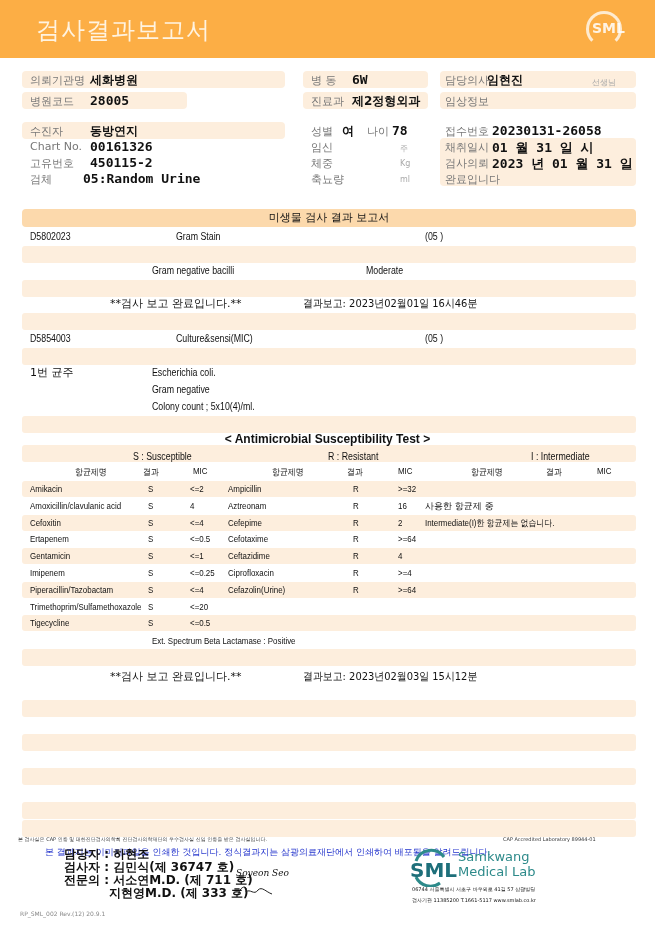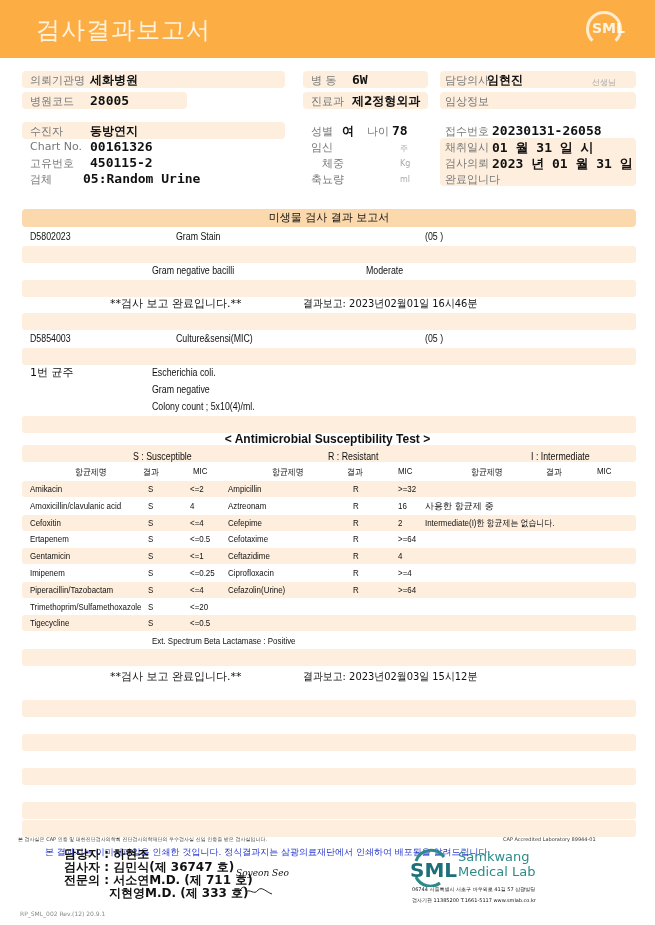--- a/index.html
+++ b/index.html
@@ -63,21 +63,21 @@
 <div class="lbl" style="left:311px;top:73px;">병 동</div>
 <div class="val" style="left:352px;top:72px;">6W</div>
 <div class="lbl" style="left:311px;top:94px;">진료과</div>
 <div class="valk" style="left:352px;top:93px;">제2정형외과</div>
 <div class="lbl" style="left:311px;top:124px;">성별</div>
 <div class="valk" style="left:342px;top:123px;">여</div>
 <div class="lbl" style="left:367px;top:124px;">나이</div>
 <div class="val" style="left:392px;top:123px;">78</div>
 <div class="lbl" style="left:311px;top:140px;">임신</div>
 <div class="unit" style="left:400px;top:143px;">주</div>
-<div class="lbl" style="left:311px;top:156px;margin-left:11px;">체중</div>
+<div class="lbl" style="left:311px;top:156px;">체중</div>
 <div class="unit" style="left:400px;top:159px;">Kg</div>
 <div class="lbl" style="left:311px;top:172px;">축뇨량</div>
 <div class="unit" style="left:400px;top:175px;">ml</div>
 
 <div class="lbl" style="left:445px;top:73px;">담당의사</div>
 <div class="valk" style="left:487px;top:72px;">임현진</div>
 <div class="unit" style="left:592px;top:77px;">선생님</div>
 <div class="lbl" style="left:445px;top:94px;">임상정보</div>
 <div class="lbl" style="left:445px;top:124px;">접수번호</div>
 <div class="val" style="left:492px;top:123px;">20230131-26058</div>

